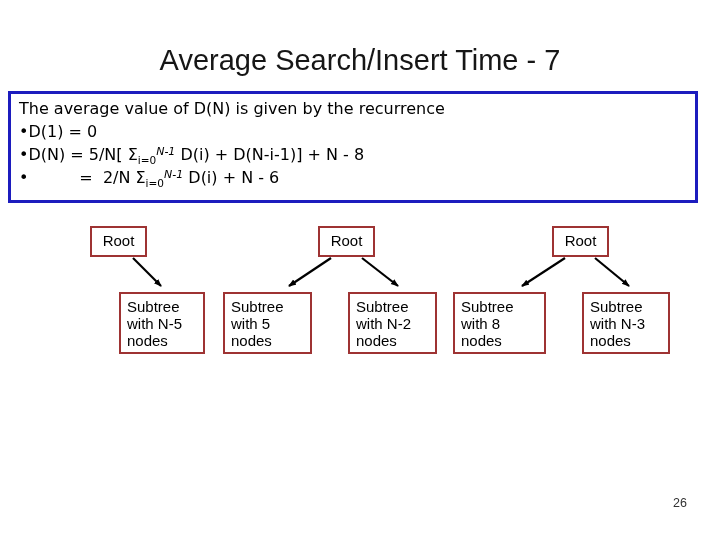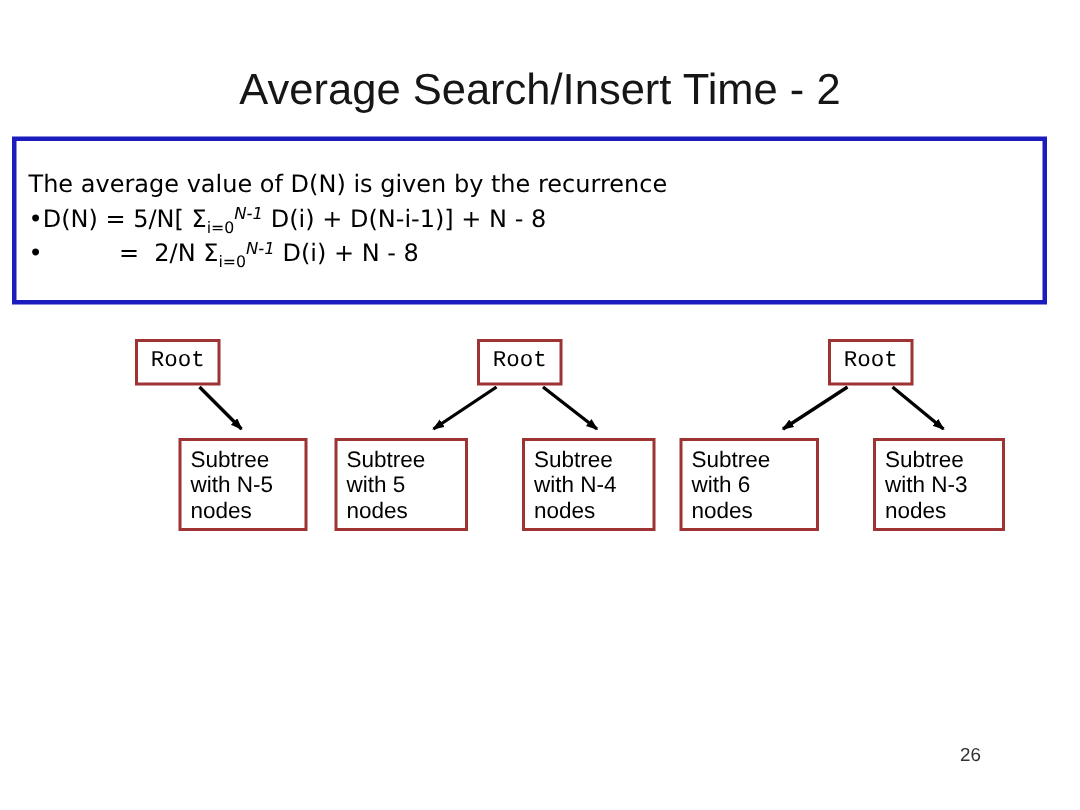--- a/index.html
+++ b/index.html
@@ -18,69 +18,69 @@
     color:#161616;
   }
   .recurrence {
     position:absolute; left:8px; top:91px;
     width:690px; height:112px;
     box-sizing:border-box;
     border:3px solid #1c1cbe;
     background:#ffffff;
     font-family:"DejaVu Sans", sans-serif;
     font-size:16px;
-    padding:17px 0 0 8px;
+    padding:3px 0 0 8px;
   }
   .frm-line { white-space:pre; line-height:23px; }
   .frm-line sub { font-size:10.5px; vertical-align:-4px; line-height:0; }
   .frm-line sup { font-size:11px; vertical-align:5px;  line-height:0;font-style:italic; }
   .node {
     position:absolute;
     box-sizing:border-box;
     border:2px solid #9e3333;
     background:#ffffff;
   }
   .root {
     width:57px; height:31px; top:226px;
     text-align:center; line-height:26px;
     font-size:15px;
-    font-family:Liberation Mono, monospace;
   }
   .r1 { left:90px; }
   .r2 { left:318px; }
   .r3 { left:552px; }
   .subtree {
     top:292px; height:62px;
     font-size:15px; line-height:17px;
     padding:4px 12px 0 6px;
   }
   .s1 { left:119px; width:86px; }
   .s2 { left:223px; width:89px; }
   .s3 { left:348px; width:89px; }
   .s4 { left:453px; width:93px; }
   .s5 { left:582px; width:88px; }
   #arrows {
     position:absolute; left:0; top:0;
     width:720px; height:540px;
     pointer-events:none;
   }
   .pageno {
-    position:absolute; left:640px; top:496px;
+    position:absolute; left:673px; top:496px;
     font-size:12.5px; color:#333;
   }
 </style>
 </head>
 <body>
 
-<div class="title">Average Search/Insert Time - 2</div>
+<div class="title">Average Search/Insert Time - 7</div>
 
 <div class="recurrence">
   <div class="frm-line">The average value of D(N) is given by the recurrence</div>
+  <div class="frm-line">•D(1) = 0</div>
   <div class="frm-line"><span>•D(N) = 5/N[ </span><span>Σ</span><sub>i=0</sub><sup>N-1</sup><span> D(i) + D(N-i-1)] + N - 8</span></div>
-  <div class="frm-line"><span>•          =  2/N </span><span>Σ</span><sub>i=0</sub><sup>N-1</sup><span> D(i) + N - 8</span></div>
+  <div class="frm-line"><span>•          =  2/N </span><span>Σ</span><sub>i=0</sub><sup>N-1</sup><span> D(i) + N - 6</span></div>
 </div>
 
 <svg id="arrows" viewBox="0 0 720 540" xmlns="http://www.w3.org/2000/svg">
   <defs>
     <marker id="ah" markerWidth="9" markerHeight="8" refX="7" refY="3" orient="auto" markerUnits="userSpaceOnUse">
       <polygon points="0,0 8,3 0,6" fill="#000"></polygon>
     </marker>
   </defs>
   <line x1="133" y1="258" x2="161" y2="286" stroke="#000" stroke-width="2.2" marker-end="url(#ah)"></line>
   <line x1="331" y1="258" x2="289" y2="286" stroke="#000" stroke-width="2.2" marker-end="url(#ah)"></line>
@@ -98,26 +98,26 @@
   <div>with N-5</div>
   <div>nodes</div>
 </div>
 <div class="node subtree s2">
   <div>Subtree</div>
   <div>with 5</div>
   <div>nodes</div>
 </div>
 <div class="node subtree s3">
   <div>Subtree</div>
-  <div>with N-4</div>
+  <div>with N-2</div>
   <div>nodes</div>
 </div>
 <div class="node subtree s4">
   <div>Subtree</div>
-  <div>with 6</div>
+  <div>with 8</div>
   <div>nodes</div>
 </div>
 <div class="node subtree s5">
   <div>Subtree</div>
   <div>with N-3</div>
   <div>nodes</div>
 </div>
 
 <div class="pageno">26</div>
 

